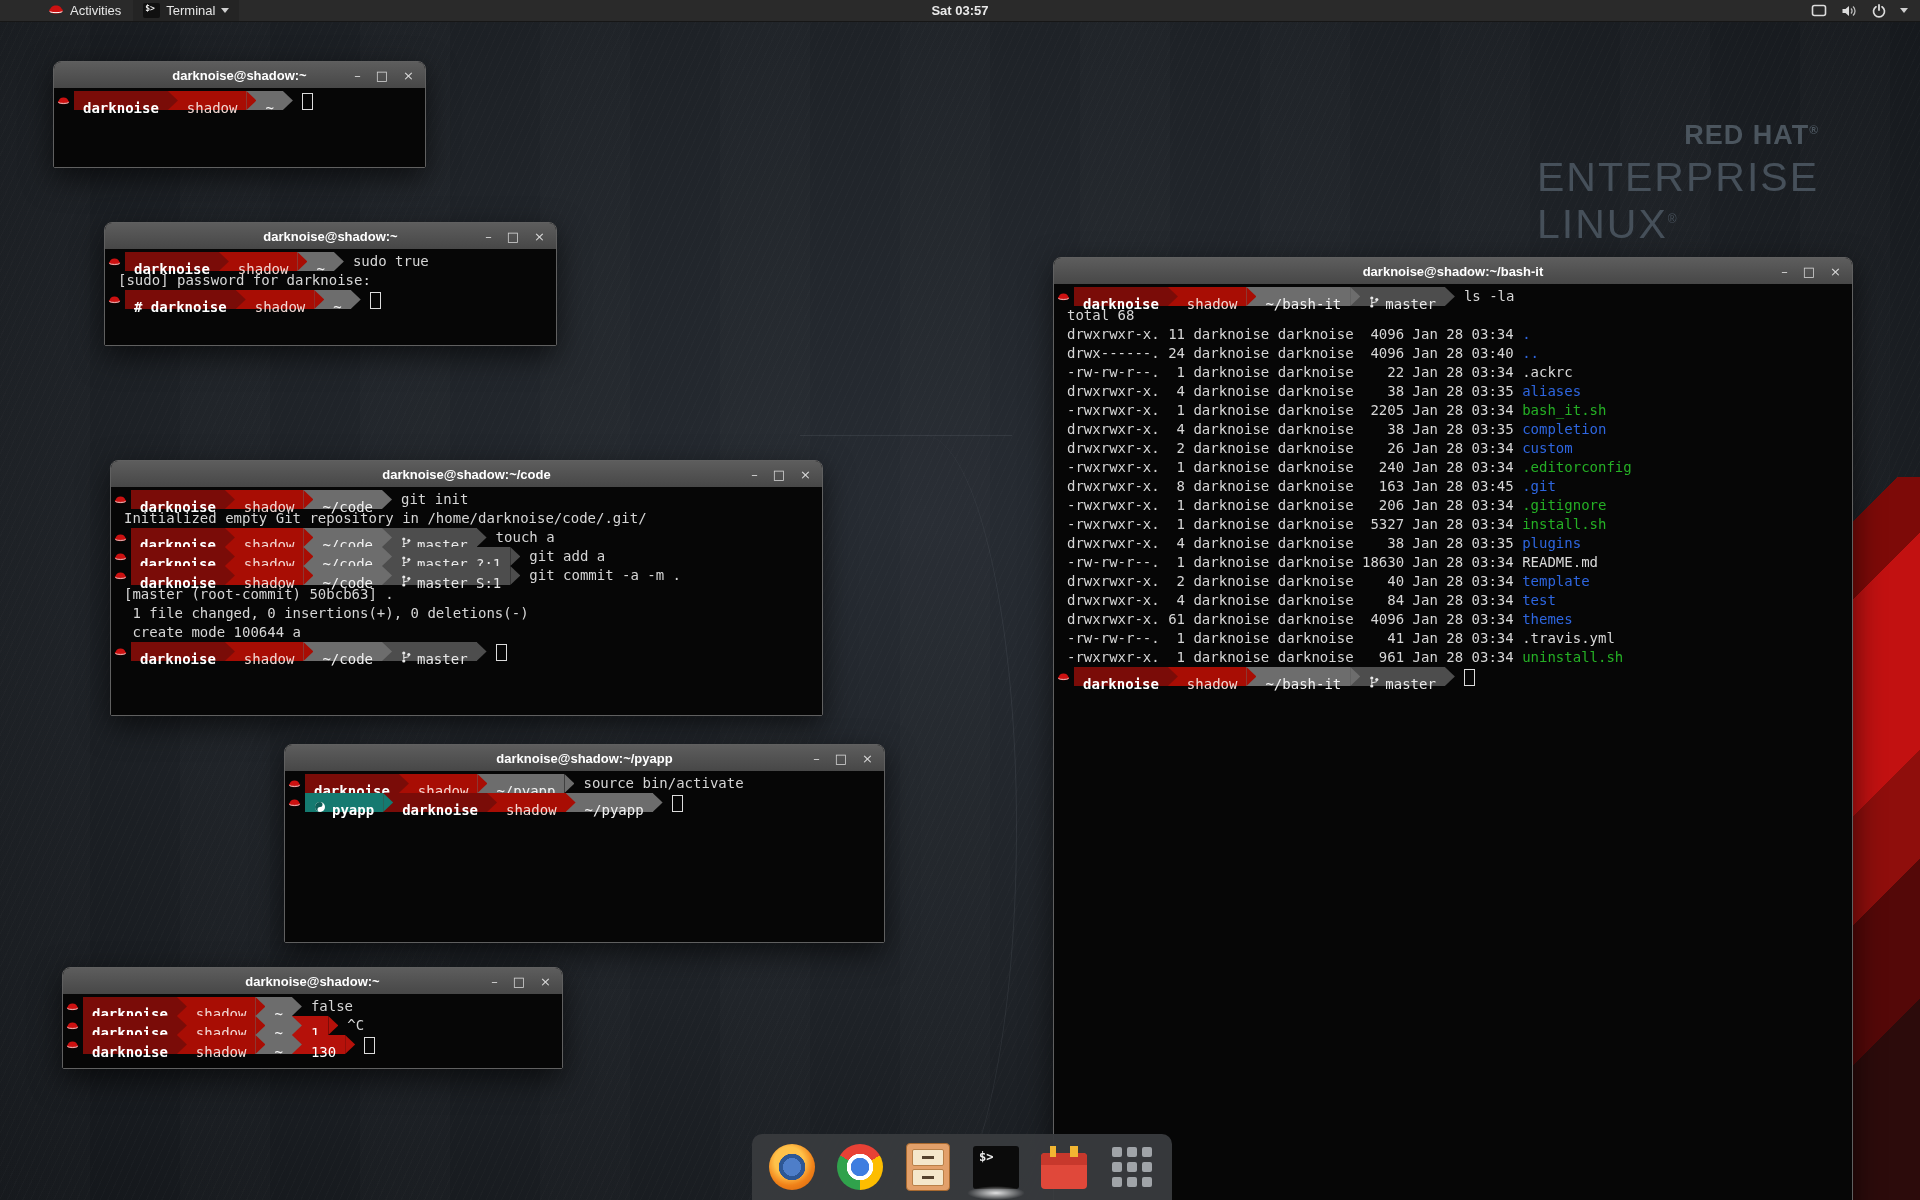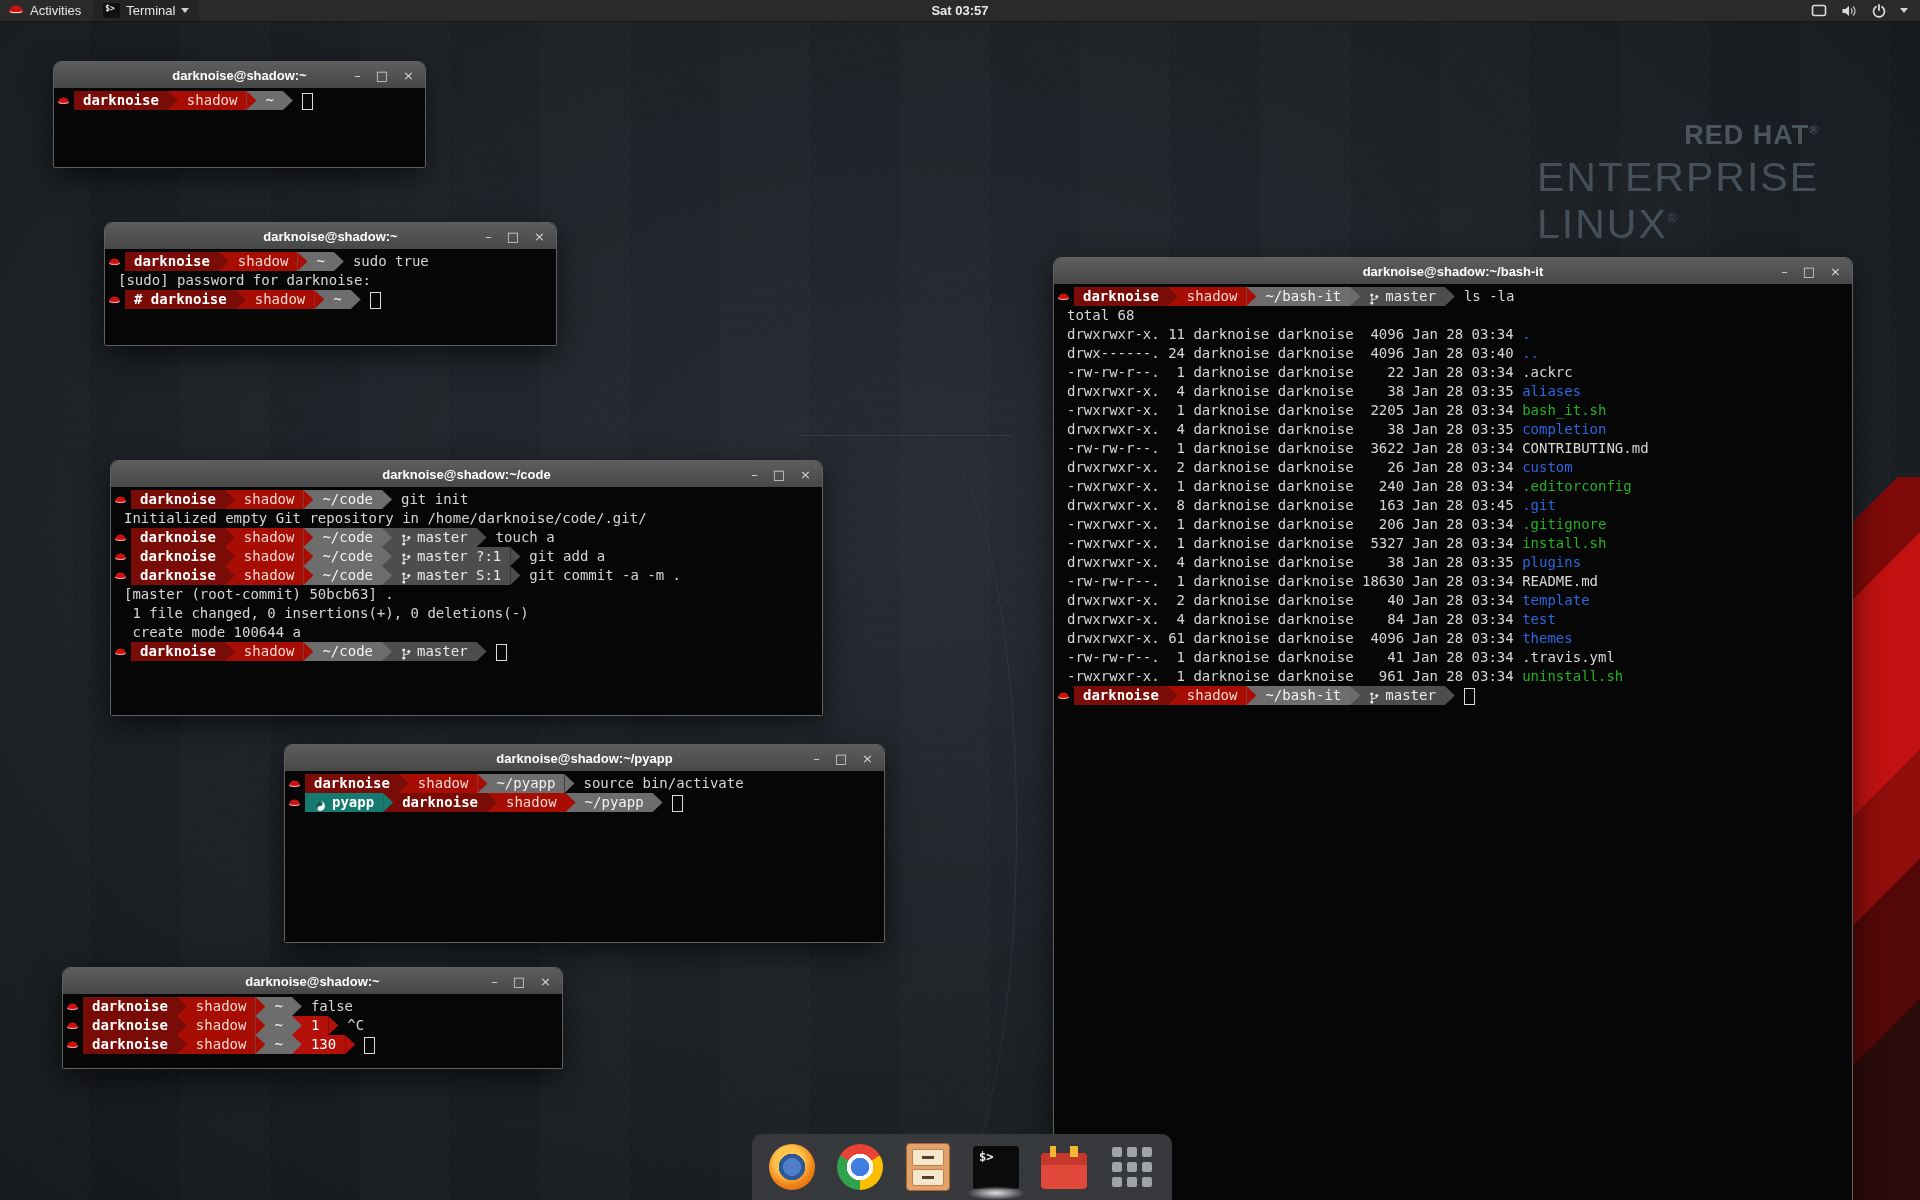--- a/index.html
+++ b/index.html
@@ -38,21 +38,21 @@
   .rhel-l1{font-size:27px;font-weight:bold;letter-spacing:1px;text-align:right;}
   .rhel-l2{font-size:41px;letter-spacing:2px;margin-top:8px;color:#46505a;}
   .rhel-l3{font-size:41px;letter-spacing:2px;margin-top:6px;color:#46505a;}
   .rhel-reg{font-size:12px;vertical-align:super;}
   
   .topbar{
     position:absolute;left:0;top:0;width:100%;height:22px;background:#2a2a2a;
     display:flex;align-items:center;color:#e6e6e6;font-size:13px;z-index:50;
     border-bottom:1px solid #161616;box-sizing:border-box;
   }
-  .tb-left{display:flex;align-items:flex-start;height:100%;}
+  .tb-left{display:flex;align-items:flex-start;height:100%;padding-left:40px;}
   .tb-activities{display:flex;align-items:center;gap:6px;padding:0 12px 0 8px;height:100%;}
   .tb-appmenu{display:flex;align-items:center;gap:6px;padding:0 10px;height:100%;background:#242424;}
   .tb-term-ic{
     width:17px;height:15px;background:#101010;border-radius:2px;color:#eee;
     font-family:"DejaVu Sans Mono",monospace;font-size:8px;font-weight:bold;
     padding:1px 0 0 2px;box-sizing:border-box;
   }
   .caret{width:0;height:0;border-left:4px solid transparent;border-right:4px solid transparent;border-top:5px solid #cfcfcf;}
   .tb-clock{position:absolute;left:0;right:0;text-align:center;font-weight:bold;color:#e9e9e9;pointer-events:none;}
   .tb-clock span{pointer-events:auto;}
@@ -76,21 +76,21 @@
     font-family:"DejaVu Sans Mono",monospace;font-size:14px;color:#d6d6d6;
     overflow:hidden;padding-top:3px;
   }
   .line{height:19px;display:flex;align-items:stretch;white-space:pre;}
   .outtext{line-height:19px;padding-left:13px;}
   .fname{line-height:19px;}
   .nc-dir{color:#2e66e0;}
   .nc-exec{color:#25b025;}
   .nc-plain{color:#d8d8d8;}
   .hatwrap{display:flex;align-items:center;padding:0 4px 0 3px;}
-  .seg{display:flex;align-items:flex-end;gap:6px;padding:0 9px;line-height:19px;}
+  .seg{display:flex;align-items:flex-start;gap:6px;padding:8px 9px;line-height:19px;}
   .sg-user{color:#ffffff;font-weight:bold;}
   .sg-host{color:#f3d9d4;}
   .sg-path{color:#f2f2f2;}
   .sg-git{color:#e8e8e8;}
   .sg-exit{color:#ffffff;}
   .sg-venv{color:#ffffff;font-weight:bold;}
   .sepwrap{width:10px;height:19px;position:relative;flex:none;}
   .sep{position:absolute;inset:0;clip-path:polygon(0 0,100% 50%,0 100%);}
   .cmd{line-height:19px;padding-left:9px;}
   .cursor{width:9px;height:15px;border:1px solid #dcdcdc;margin:1px 0 0 9px;flex:none;align-self:center;}
@@ -367,21 +367,20 @@
                 <circle cx="7.8" cy="4.5" r="1.6" fill="#e8e8e8"></circle>
                 <path d="M2.8 4.5 L2.8 9.5 M2.8 8.5 C2.8 6.5 7.8 8 7.8 6.2" stroke="#e8e8e8" stroke-width="1.1" fill="none"></path>
               </svg></span><span>master</span></span><span class="sepwrap" style="background: transparent;"><span class="sep" style="background: rgb(77, 77, 77);"></span></span><span class="cmd">ls -la</span></div>
         <div class="line"><span class="outtext">total 68</span></div>
         <div class="line"><span class="outtext">drwxrwxr-x. 11 darknoise darknoise  4096 Jan 28 03:34 </span><span class="fname nc-dir">.</span></div>
         <div class="line"><span class="outtext">drwx------. 24 darknoise darknoise  4096 Jan 28 03:40 </span><span class="fname nc-dir">..</span></div>
         <div class="line"><span class="outtext">-rw-rw-r--.  1 darknoise darknoise    22 Jan 28 03:34 </span><span class="fname nc-plain">.ackrc</span></div>
         <div class="line"><span class="outtext">drwxrwxr-x.  4 darknoise darknoise    38 Jan 28 03:35 </span><span class="fname nc-dir">aliases</span></div>
         <div class="line"><span class="outtext">-rwxrwxr-x.  1 darknoise darknoise  2205 Jan 28 03:34 </span><span class="fname nc-exec">bash_it.sh</span></div>
         <div class="line"><span class="outtext">drwxrwxr-x.  4 darknoise darknoise    38 Jan 28 03:35 </span><span class="fname nc-dir">completion</span></div>
-        <div class="line"><span class="outtext">-rw-rw-r--.  1 darknoise darknoise  3622 Jan 28 03:34 </span><span class="fname nc-plain">CONTRIBUTING.md</span></div>
         <div class="line"><span class="outtext">drwxrwxr-x.  2 darknoise darknoise    26 Jan 28 03:34 </span><span class="fname nc-dir">custom</span></div>
         <div class="line"><span class="outtext">-rwxrwxr-x.  1 darknoise darknoise   240 Jan 28 03:34 </span><span class="fname nc-exec">.editorconfig</span></div>
         <div class="line"><span class="outtext">drwxrwxr-x.  8 darknoise darknoise   163 Jan 28 03:45 </span><span class="fname nc-dir">.git</span></div>
         <div class="line"><span class="outtext">-rwxrwxr-x.  1 darknoise darknoise   206 Jan 28 03:34 </span><span class="fname nc-exec">.gitignore</span></div>
         <div class="line"><span class="outtext">-rwxrwxr-x.  1 darknoise darknoise  5327 Jan 28 03:34 </span><span class="fname nc-exec">install.sh</span></div>
         <div class="line"><span class="outtext">drwxrwxr-x.  4 darknoise darknoise    38 Jan 28 03:35 </span><span class="fname nc-dir">plugins</span></div>
         <div class="line"><span class="outtext">-rw-rw-r--.  1 darknoise darknoise 18630 Jan 28 03:34 </span><span class="fname nc-plain">README.md</span></div>
         <div class="line"><span class="outtext">drwxrwxr-x.  2 darknoise darknoise    40 Jan 28 03:34 </span><span class="fname nc-dir">template</span></div>
         <div class="line"><span class="outtext">drwxrwxr-x.  4 darknoise darknoise    84 Jan 28 03:34 </span><span class="fname nc-dir">test</span></div>
         <div class="line"><span class="outtext">drwxrwxr-x. 61 darknoise darknoise  4096 Jan 28 03:34 </span><span class="fname nc-dir">themes</span></div>

